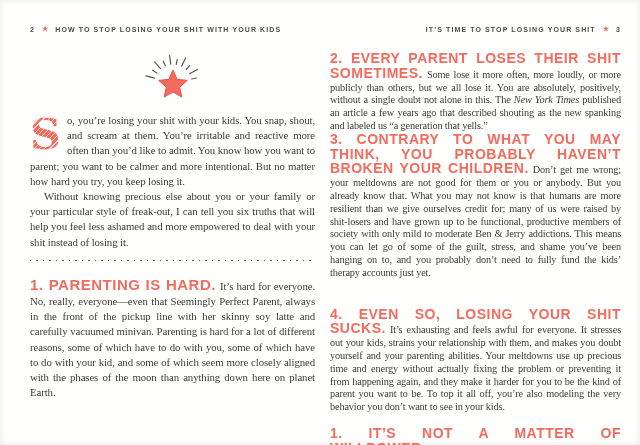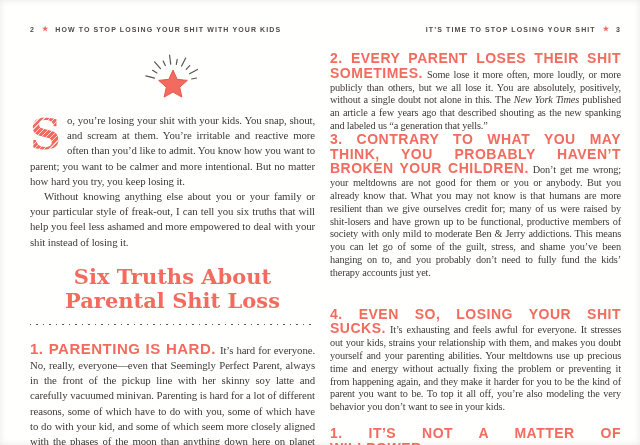--- a/index.html
+++ b/index.html
@@ -106,26 +106,22 @@
         <line x1="46.6" y1="23.1" x2="50.7" y2="15.1"></line>
         <line x1="51.2" y1="26.3" x2="54.7" y2="22.7"></line>
         <line x1="54.6" y1="30.8" x2="62.5" y2="26.4"></line>
         <line x1="56.6" y1="36.0" x2="61.5" y2="35.0"></line>
       </g>
       <polygon fill="#f26b5e" stroke="#e8554a" stroke-width="1" points="38,27 42.1,36.3 52.3,37.4 44.7,44.2 46.8,54.1 38,49 29.2,54.1 31.3,44.2 23.7,37.4 33.9,36.3"></polygon>
     </svg>
 
     <p class="body-copy p-first"><span class="dropcap">S</span><span>o, you’re losing your shit with your kids. You snap, shout, and scream at them. You’re irritable and reactive more often than you’d like to admit. You know how you want to parent; you want to be calmer and more intentional. But no matter how hard you try, you keep losing it.</span></p>
 
-    <p class="body-copy p-indent">Without knowing anything else about you or your family or your particular style of freak-out, I can tell you six truths that will help you feel less ashamed and more empowered to deal with your shit instead of losing it.</p>
+    <p class="body-copy p-indent">Without knowing precious else about you or your family or your particular style of freak-out, I can tell you six truths that will help you feel less ashamed and more empowered to deal with your shit instead of losing it.</p>
 
-    <div class="chapter-heading">
-      <div>Six Truths About</div>
-      <div>Parental Shit Loss</div>
-    </div>
 
     <div class="dotted-divider"></div>
 
     <p class="truth truth-1"><span class="truth-label">1. PARENTING IS HARD.</span><span>It’s hard for everyone. No, really, everyone—even that Seemingly Perfect Parent, always in the front of the pickup line with her skinny soy latte and carefully vacuumed minivan. Parenting is hard for a lot of different reasons, some of which have to do with you, some of which have to do with your kid, and some of which seem more closely aligned with the phases of the moon than anything down here on planet Earth.</span></p>
   </div>
 
   <div class="page page-right">
 
     <div class="running-header right">
       <span>IT’S TIME TO STOP LOSING YOUR SHIT</span>

